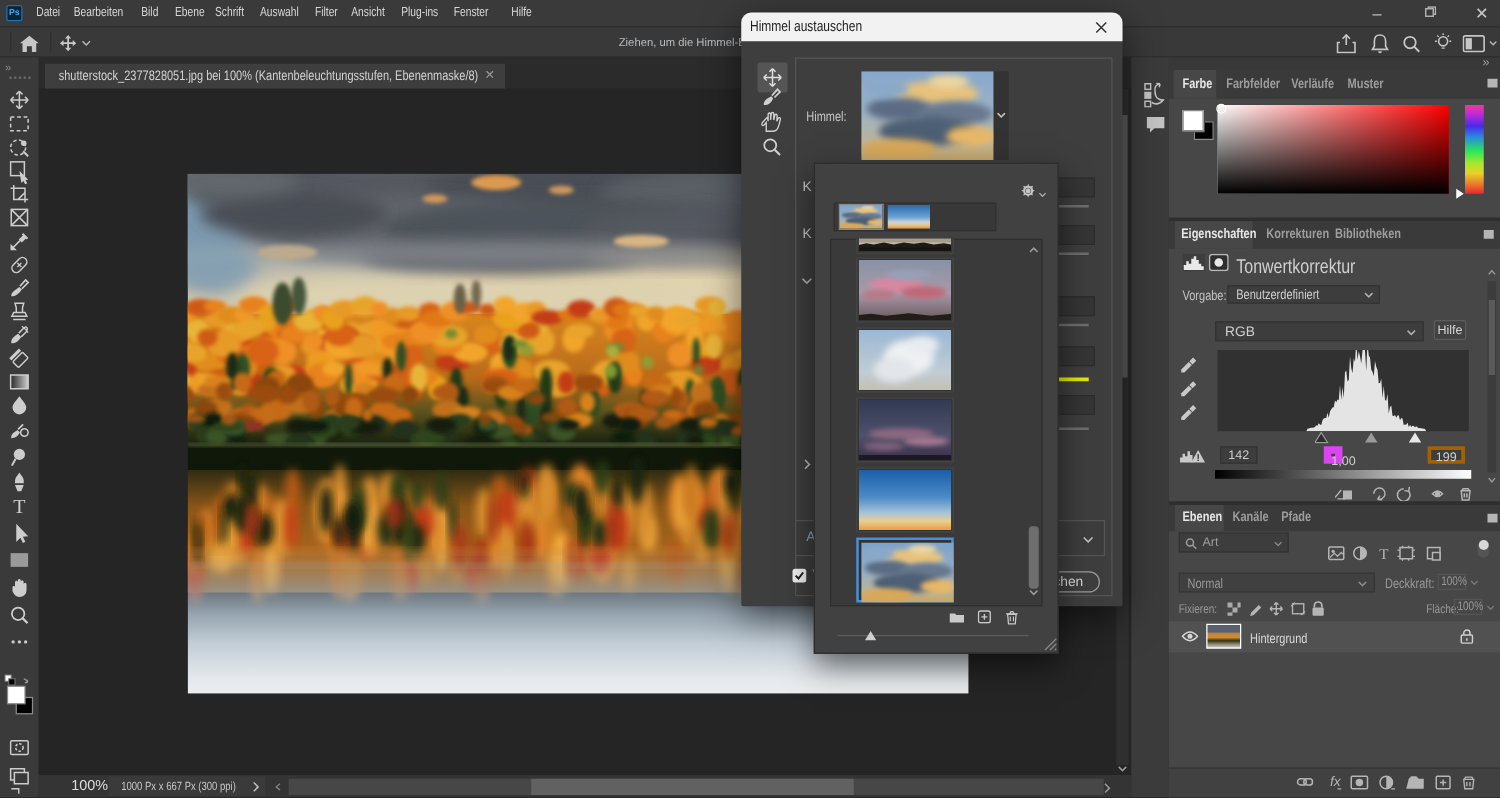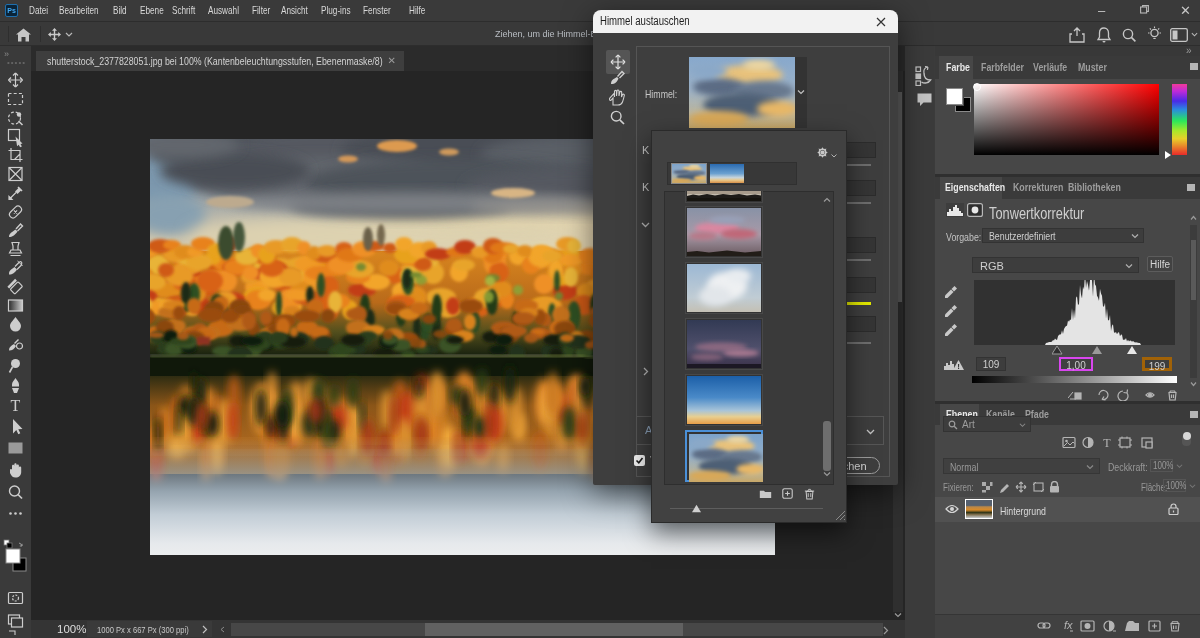--- a/index.html
+++ b/index.html
@@ -1112,21 +1112,21 @@
   <svg class="abs" style="left:946px;top:203px" width="18" height="14" viewBox="0 0 18 14">
       <rect x="0" y="0" width="18" height="14" fill="#3d3d3d"></rect>
       <path d="M1 13 L1 9 L3 9 L3 6 L5 6 L5 8 L7 8 L7 4 L9 4 L9 2 L11 2 L11 5 L13 5 L13 8 L15 8 L15 10 L17 10 L17 13 Z" fill="#e8e8e8"></path>
     </svg>
   <svg class="abs" style="left:967px;top:203px" width="16" height="14" viewBox="0 0 16 14">
       <rect x="0.6" y="0.6" width="14.8" height="12.8" rx="2" fill="#2e2e2e" stroke="#b8b8b8" stroke-width="1.2"></rect>
       <circle cx="8" cy="7" r="3.4" fill="#e8e8e8"></circle>
     </svg>
   <div class="abs" style="left:989px;top:205px;font-size:16px;color:#cfcfcf;"><span class="tx">Tonwertkorrektur</span></div>
   <div class="abs" style="left:946px;top:231px;font-size:11px;color:#c3c3c3;"><span class="tx">Vorgabe:</span></div>
-  <div class="abs" style="left:982px;top:228px;width:162px;height:15px;background:#3d3d3d;border:1px solid #333;text-align:right;">
+  <div class="abs" style="left:982px;top:228px;width:122px;height:15px;background:#3d3d3d;border:1px solid #333;text-align:right;">
     <span class="tx" style="position:absolute;left:6px;top:1px;font-size:11px;color:#cfcfcf;">Benutzerdefiniert</span>
     <svg style="position:absolute;right:4px;top:5px" width="8" height="5" viewBox="0 0 8 5">
         <path d="M1 0.5 L4 3.5 L7 0.5" stroke="#b0b0b0" fill="none" stroke-width="1.2"></path>
       </svg>
   </div>
   <div class="abs" style="left:972px;top:257px;width:167px;height:16px;background:#3d3d3d;border:1px solid #333;">
     <span style="position:absolute;left:7px;top:2px;font-size:11px;color:#cfcfcf;">RGB</span>
     <svg style="position:absolute;right:5px;top:6px" width="8" height="5" viewBox="0 0 8 5">
         <path d="M1 0.5 L4 3.5 L7 0.5" stroke="#b0b0b0" fill="none" stroke-width="1.2"></path>
       </svg>
@@ -1150,22 +1150,22 @@
   </svg>
   <div class="abs" style="left:974px;top:280px;width:201px;height:65px;background:#313131;"></div>
   <svg class="abs" id="histsvg" style="left:974px;top:280px" width="201" height="65" viewBox="0 0 201 65">
       <path d="M0 65 L0 65.0 L1 65.0 L2 65.0 L3 65.0 L4 65.0 L5 65.0 L6 65.0 L7 65.0 L8 65.0 L9 65.0 L10 65.0 L11 65.0 L12 65.0 L13 65.0 L14 65.0 L15 65.0 L16 65.0 L17 65.0 L18 65.0 L19 65.0 L20 65.0 L21 65.0 L22 65.0 L23 65.0 L24 65.0 L25 65.0 L26 65.0 L27 65.0 L28 65.0 L29 65.0 L30 65.0 L31 65.0 L32 65.0 L33 65.0 L34 65.0 L35 65.0 L36 65.0 L37 65.0 L38 65.0 L39 65.0 L40 65.0 L41 65.0 L42 65.0 L43 65.0 L44 65.0 L45 65.0 L46 65.0 L47 65.0 L48 65.0 L49 65.0 L50 65.0 L51 65.0 L52 65.0 L53 65.0 L54 65.0 L55 65.0 L56 65.0 L57 65.0 L58 65.0 L59 65.0 L60 65.0 L61 65.0 L62 65.0 L63 65.0 L64 65.0 L65 65.0 L66 65.0 L67 65.0 L68 65.0 L69 65.0 L70 65.0 L71 65.0 L72 63.0 L73 62.7 L74 62.4 L75 62.1 L76 62.1 L77 61.9 L78 61.5 L79 60.1 L80 60.5 L81 58.5 L82 59.6 L83 59.9 L84 56.2 L85 54.8 L86 54.4 L87 54.3 L88 50.2 L89 54.1 L90 49.1 L91 47.3 L92 46.0 L93 45.8 L94 40.4 L95 41.7 L96 39.6 L97 40.1 L98 27.9 L99 40.0 L100 29.5 L101 38.5 L102 17.7 L103 16.3 L104 25.1 L105 24.0 L106 5.0 L107 14.6 L108 18.6 L109 6.5 L110 9.5 L111 -6.6 L112 8.0 L113 1.0 L114 5.0 L115 10.8 L116 0.6 L117 -4.6 L118 0.8 L119 16.7 L120 -5.7 L121 4.4 L122 6.1 L123 15.7 L124 17.4 L125 20.9 L126 8.8 L127 13.4 L128 15.8 L129 26.5 L130 26.4 L131 22.8 L132 38.4 L133 28.6 L134 39.9 L135 40.5 L136 35.0 L137 51.0 L138 45.6 L139 44.3 L140 52.6 L141 52.7 L142 52.0 L143 54.2 L144 52.4 L145 52.2 L146 56.2 L147 54.4 L148 54.8 L149 59.9 L150 59.5 L151 59.8 L152 58.0 L153 61.5 L154 59.7 L155 61.6 L156 60.5 L157 60.8 L158 61.8 L159 61.0 L160 61.7 L161 62.5 L162 62.3 L163 62.5 L164 62.7 L165 62.9 L166 63.1 L167 65.0 L168 65.0 L169 65.0 L170 65.0 L171 65.0 L172 65.0 L173 65.0 L174 65.0 L175 65.0 L176 65.0 L177 65.0 L178 65.0 L179 65.0 L180 65.0 L181 65.0 L182 65.0 L183 65.0 L184 65.0 L185 65.0 L186 65.0 L187 65.0 L188 65.0 L189 65.0 L190 65.0 L191 65.0 L192 65.0 L193 65.0 L194 65.0 L195 65.0 L196 65.0 L197 65.0 L198 65.0 L199 65.0 L200 65.0 L200 65 Z" fill="#e4e4e4"></path>
     </svg>
   <svg class="abs" style="left:1052px;top:345px" width="90" height="10" viewBox="0 0 90 10">
       <path d="M5 1 L10 9 L0 9 Z" fill="#2e2e2e" stroke="#9a9a9a" stroke-width="1"></path>
       <path d="M45 1 L50 9 L40 9 Z" fill="#9a9a9a"></path>
       <path d="M80 1 L85 9 L75 9 Z" fill="#e8e8e8"></path>
     </svg>
-  <div class="abs" style="left:976px;top:357px;width:30px;height:14px;background:#3d3d3d;border:1px solid #333;color:#cfcfcf;font-size:10px;text-align:center;line-height:14px;">109</div>
-  <div class="abs" style="left:1059px;top:357px;width:34px;height:14px;background:#404040;border:2px solid #d946ef;color:#cfcfcf;font-size:10px;text-align:center;line-height:14px;">1,00</div>
+  <div class="abs" style="left:976px;top:357px;width:30px;height:14px;background:#3d3d3d;border:1px solid #333;color:#cfcfcf;font-size:10px;text-align:center;line-height:14px;">142</div>
+  <div class="abs" style="left:1059px;top:357px;width:15px;height:14px;background:#404040;border:6px solid #d946ef;color:#cfcfcf;font-size:10px;text-align:center;line-height:14px;">1,00</div>
   <div class="abs" style="left:1142px;top:357px;width:30px;height:14px;background:#3d3d3d;border:3px solid #a16207;color:#cfcfcf;font-size:10px;text-align:center;line-height:14px;">199</div>
   <svg class="abs" style="left:944px;top:358px" width="20" height="13" viewBox="0 0 20 13">
       <path d="M0 12 L0 8 L2 8 L2 5 L4 5 L4 7 L6 7 L6 3 L8 3 L8 6 L10 6 L10 12 Z" fill="#c9c9c9"></path>
       <path d="M14.5 2 L20 12 L9 12 Z" fill="#c9c9c9"></path>
       <text x="14.5" y="10.5" font-size="8" fill="#313131" text-anchor="middle" font-weight="bold">!</text>
     </svg>
   <div class="abs" style="left:972px;top:376px;width:205px;height:7px;background:linear-gradient(to right,#000,#fff);"></div>
   <svg class="abs" style="left:1068px;top:389px" width="112" height="12" viewBox="0 0 112 12">
     <g stroke="#b5b5b5" fill="none" stroke-width="1.2">
       <path d="M0 9 L5 3 M2 10 h6" stroke-width="1"></path>
@@ -1188,21 +1188,21 @@
       <path d="M1 1.5 L3.5 4.5 L6 1.5" stroke="#9a9a9a" fill="none" stroke-width="1.2"></path>
     </svg>
 
   <div class="abs" style="left:935px;top:401px;width:265px;height:3px;background:#2f2f2f;"></div>
   <div class="abs" style="left:935px;top:404px;width:265px;height:21px;background:#3a3a3a;"></div>
   <div class="abs" style="left:940px;top:404px;width:39px;height:21px;background:#474747;"></div>
   <div class="abs" style="left:946px;top:408px;font-size:11px;font-weight:bold;color:#e8e8e8;"><span class="tx">Ebenen</span></div>
   <div class="abs" style="left:986px;top:408px;font-size:11px;font-weight:bold;color:#9d9d9d;"><span class="tx">Kanäle</span></div>
   <div class="abs" style="left:1025px;top:408px;font-size:11px;font-weight:bold;color:#9d9d9d;"><span class="tx">Pfade</span></div>
   <div class="abs" style="left:1190px;top:411px;width:8px;height:7px;background:#b5b5b5;"></div>
-  <div class="abs" style="left:943px;top:416px;width:88px;height:16px;background:#3d3d3d;border:1px solid #333;padding-left:28px;">
+  <div class="abs" style="left:943px;top:426px;width:88px;height:16px;background:#3d3d3d;border:1px solid #333;padding-left:28px;">
     <svg style="position:absolute;left:4px;top:3px" width="10" height="10" viewBox="0 0 10 10">
         <circle cx="4" cy="4" r="2.8" stroke="#9d9d9d" fill="none" stroke-width="1.2"></circle>
         <path d="M6.2 6.2 L9 9" stroke="#9d9d9d" stroke-width="1.3"></path>
       </svg>
     <span style="position:absolute;left:18px;top:2px;font-size:10px;color:#9d9d9d;">Art</span>
     <svg style="position:absolute;right:4px;top:6px" width="7" height="5" viewBox="0 0 8 5">
         <path d="M1 0.5 L4 3.5 L7 0.5" stroke="#888" fill="none" stroke-width="1.2"></path>
       </svg>
   </div>
   <svg class="abs" style="left:1062px;top:436px" width="95" height="13" viewBox="0 0 95 13">

